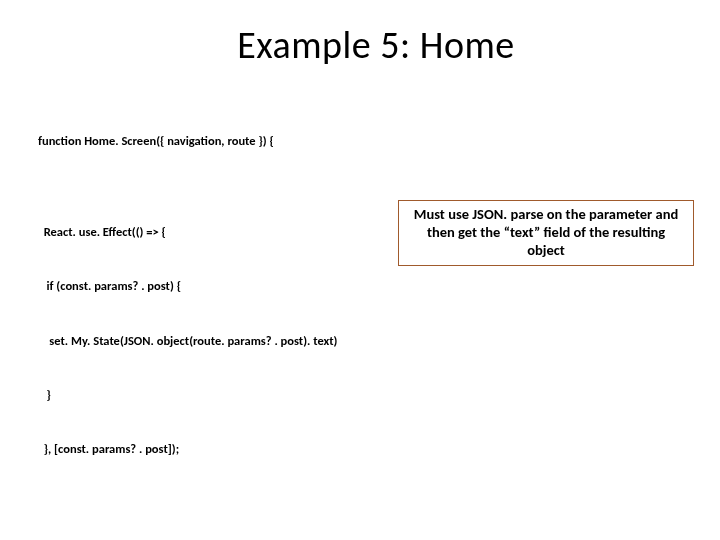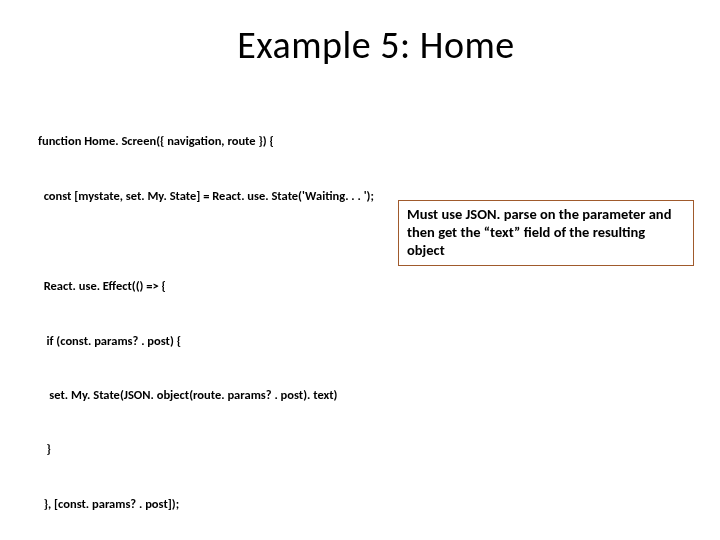--- a/index.html
+++ b/index.html
@@ -39,31 +39,31 @@
     position: absolute;
     top: 178px;
     left: 398px;
     width: 278px;
     border: 1.5px solid #a05a2c;
     padding: 4px 8px 6px 8px;
     font-size: 14.5px;
     font-weight: 700;
     line-height: 1.25;
     background: #fff;
+    text-align: center;
   }
 </style>
 </head>
 <body>
 
 <div class="slide">
   <div class="title">Example 5: Home</div>
 
   <div class="code">
     <div>function Home. Screen({ navigation, route }) {</div>
-    <div>  const [mystate, set. My. State] = React. use. State('Waiting. . . ');</div>
     <div></div>
     <div>  React. use. Effect(() =&gt; {</div>
     <div>   if (const. params? . post) {</div>
     <div>    set. My. State(JSON. object(route. params? . post). text)</div>
     <div>   }</div>
     <div>  }, [const. params? . post]);</div>
     <div></div>
     
     
     

